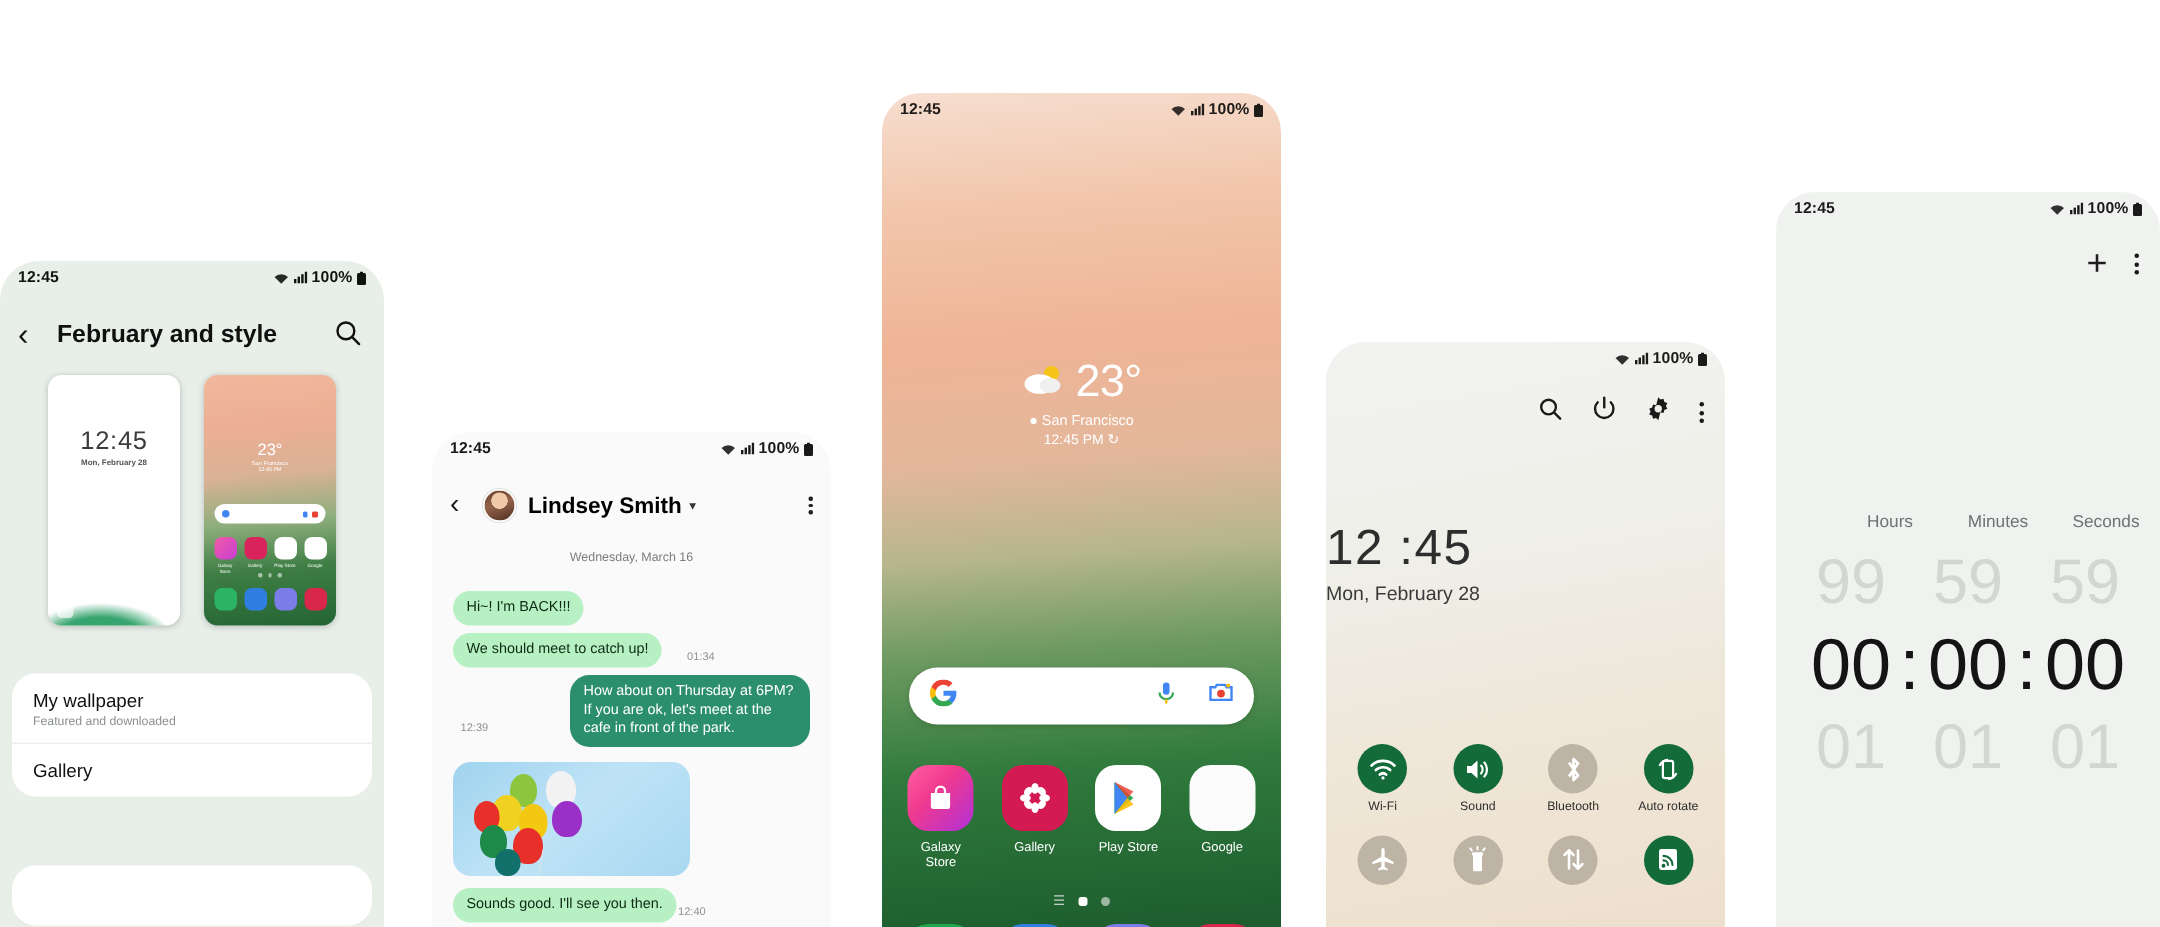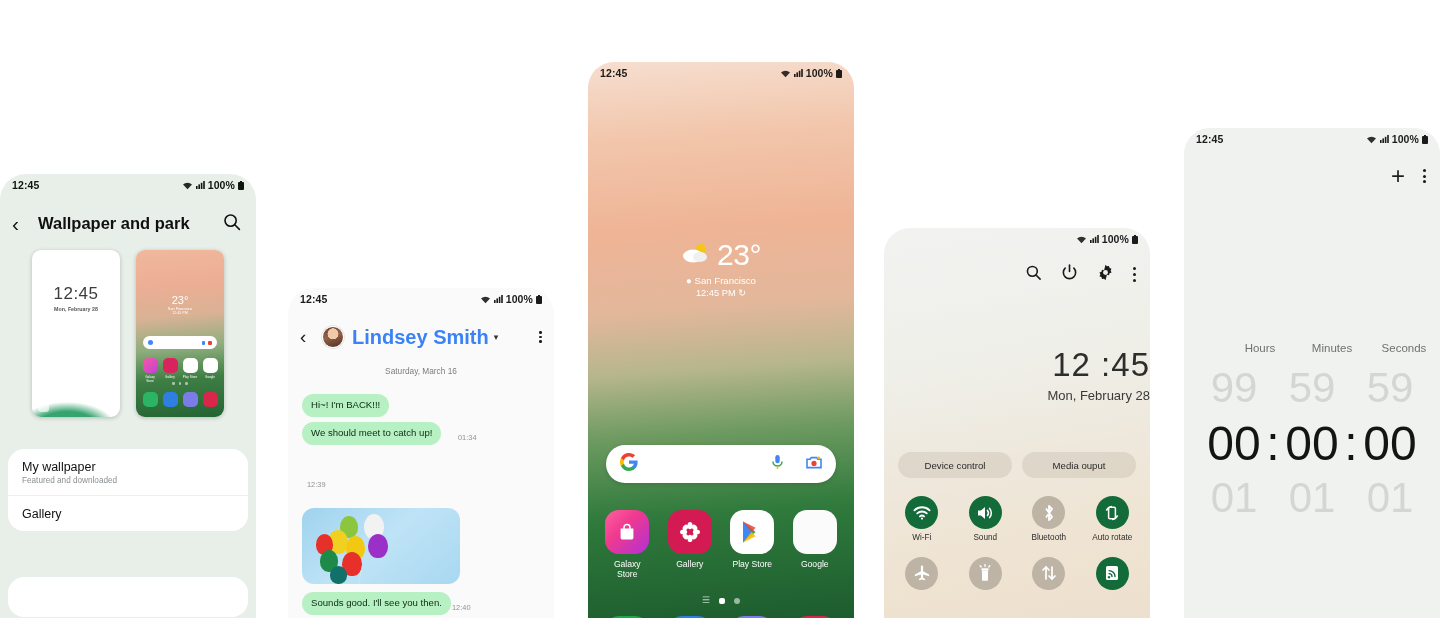--- a/index.html
+++ b/index.html
@@ -85,21 +85,21 @@
   
   #panel2 { left:288px; top:288px; width:266px; height:330px; background:#fafafa; }
   #panel2 .statusbar { color:#1a1a1a; }
   .p2-header { position:absolute; top:30px; left:0; right:0; height:38px;
     display:flex; align-items:center; padding:0 12px; }
   .p2-back { font-size:19px; color:#1a1a1a; font-weight:300; width:16px; }
   .p2-avatar { width:22px; height:22px; border-radius:50%; margin-left:6px;
     background: radial-gradient(circle at 50% 34%, #f0c9a8 0 32%, rgba(240,201,168,0) 34%),
                 linear-gradient(160deg,#6b4330 0%,#93614a 46%,#4d2f20 100%);
     border:1.2px solid #fff; box-shadow:0 0 0 .7px #ddd; }
-  .p2-name { font-size:20px; font-weight:700; color:#3b82f6; margin-left:8px; }
+  .p2-name { font-size:15px; font-weight:700; color:#000000; margin-left:8px; }
   .p2-chev { margin-left:5px; font-size:9px; color:#333; }
   .p2-kebab { margin-left:auto; display:flex; flex-direction:column; gap:2.2px; }
   .p2-kebab i { width:2.6px;height:2.6px;border-radius:50%;background:#222;display:block; }
 
   .p2-date { position:absolute; top:78px; left:0; right:0; text-align:center;
     font-size:8.3px; color:#7d7d7d; }
   .bub { position:absolute; font-size:9.6px; line-height:1.32; padding:5px 9px;
     border-radius:13px; }
   .bub.in { background:#b7f0c2; color:#0d2b14; left:14px; }
   .bub.out { background:#2b8e6c; color:#fff; right:14px; }
@@ -134,21 +134,21 @@
     display:flex; justify-content:space-around; }
   .p3-dockico { width:44px; height:44px; border-radius:14px;
     display:flex; align-items:center; justify-content:center; }
 
   
   #panel4 { left:884px; top:228px; width:266px; height:390px;
     background: linear-gradient(170deg,#f2f3f1 0%,#efefe9 34%,#eee8dc 58%,#efe4d3 78%,#eddfcd 100%); }
   #panel4 .statusbar { color:#1b1b1b; justify-content:flex-end; }
   .p4-icons { position:absolute; top:36px; right:14px; display:flex;
     align-items:center; gap:19px; }
-  .p4-clock { position:absolute; top:118px; left:0; right:0; text-align:right;padding-left:12px; }
+  .p4-clock { position:absolute; top:118px; left:0; right:0; text-align:left; }
   .p4-time { font-size:33px; color:#2d2d2d; font-weight:300; letter-spacing:1px; }
   .p4-date { font-size:13px; color:#3a3a3a; margin-top:4px; }
   .p4-pills { position:absolute; top:224px; left:14px; right:14px;
     display:flex; gap:10px; }
   .p4-pill { flex:1; height:26px; border-radius:14px; background:rgba(190,180,165,.33);
     display:flex; align-items:center; justify-content:center;
     font-size:9.6px; color:#2a2a2a; }
   .p4-grid { position:absolute; top:268px; left:6px; right:6px;
     display:grid; grid-template-columns:repeat(4,1fr); row-gap:14px; }
   .p4-t { text-align:center; }
@@ -200,21 +200,21 @@
           <svg width="6" height="9" viewBox="0 0 6 9">
               <rect x="2" y="0" width="2" height="1" fill="currentColor"></rect>
               <rect x="0" y="1" width="6" height="8" rx="1" fill="currentColor"></rect>
             </svg>
         </span>
       </span>
     </div>
 
     <div class="p1-header">
       <span class="p1-back">‹</span>
-      <span class="p1-title">Wallpaper and park</span>
+      <span class="p1-title">February and style</span>
       <span class="p1-search">
         <svg width="20" height="20" viewBox="0 0 20 20">
             <circle cx="8.6" cy="8.6" r="5.6" fill="none" stroke="#111" stroke-width="1.6"></circle>
             <line x1="12.8" y1="12.8" x2="17.4" y2="17.4" stroke="#111" stroke-width="1.6" stroke-linecap="round"></line>
           </svg>
       </span>
     </div>
 
     <div class="p1-previews">
 
@@ -315,27 +315,28 @@
       <span class="p2-avatar"></span>
       <span class="p2-name">Lindsey Smith</span>
       <span class="p2-chev">▾</span>
       <span class="p2-kebab">
           <i></i>
           <i></i>
           <i></i>
         </span>
     </div>
 
-    <div class="p2-date">Saturday, March 16</div>
+    <div class="p2-date">Wednesday, March 16</div>
 
     <div class="bub in" style="top:106px;">Hi~! I'm BACK!!!</div>
 
     <div class="bub in" style="top:134px;">We should meet to catch up!</div>
     <div class="bts" style="top:145px;left:170px;">01:34</div>
 
+    <div class="bub out" style="top:162px;width:160px;">How about on Thursday at 6PM? If you are ok, let's meet at the cafe in front of the park.</div>
     <div class="bts" style="top:192px;left:19px;">12:39</div>
 
     <div class="p2-img" style="top:220px;">
       <div class="balloon" style="left:38px;top:8px;width:18px;height:22px;background:#8cc63e"></div>
       <div class="balloon" style="left:62px;top:6px;width:20px;height:25px;background:#f2f2f2"></div>
       <div class="balloon" style="left:26px;top:22px;width:20px;height:24px;background:#f0d020"></div>
       <div class="balloon" style="left:14px;top:26px;width:17px;height:21px;background:#e8302a"></div>
       <div class="balloon" style="left:44px;top:28px;width:19px;height:24px;background:#f2c812"></div>
       <div class="balloon" style="left:66px;top:26px;width:20px;height:24px;background:#9b30c9"></div>
       <div class="balloon" style="left:18px;top:42px;width:18px;height:22px;background:#1e8a4a"></div>
@@ -550,24 +551,20 @@
         <i style="width:3px;height:3px;border-radius:50%;background:#1a1a1a;display:block"></i>
         <i style="width:3px;height:3px;border-radius:50%;background:#1a1a1a;display:block"></i>
       </span>
     </div>
 
     <div class="p4-clock">
       <div class="p4-time">12 :45</div>
       <div class="p4-date">Mon, February 28</div>
     </div>
 
-    <div class="p4-pills">
-      <div class="p4-pill">Device control</div>
-      <div class="p4-pill">Media ouput</div>
-    </div>
 
     <div class="p4-grid">
       <div class="p4-t">
         <div class="p4-tico on">
           <svg width="18" height="14" viewBox="0 0 18 14">
               <g fill="none" stroke="#fff" stroke-width="1.8" stroke-linecap="round">
                 <path d="M1.4 4.3a11 11 0 0 1 15.2 0"></path>
                 <path d="M4.2 7.4a7 7 0 0 1 9.6 0"></path>
                 <path d="M6.9 10.4a3.2 3.2 0 0 1 4.2 0"></path>
               </g>

